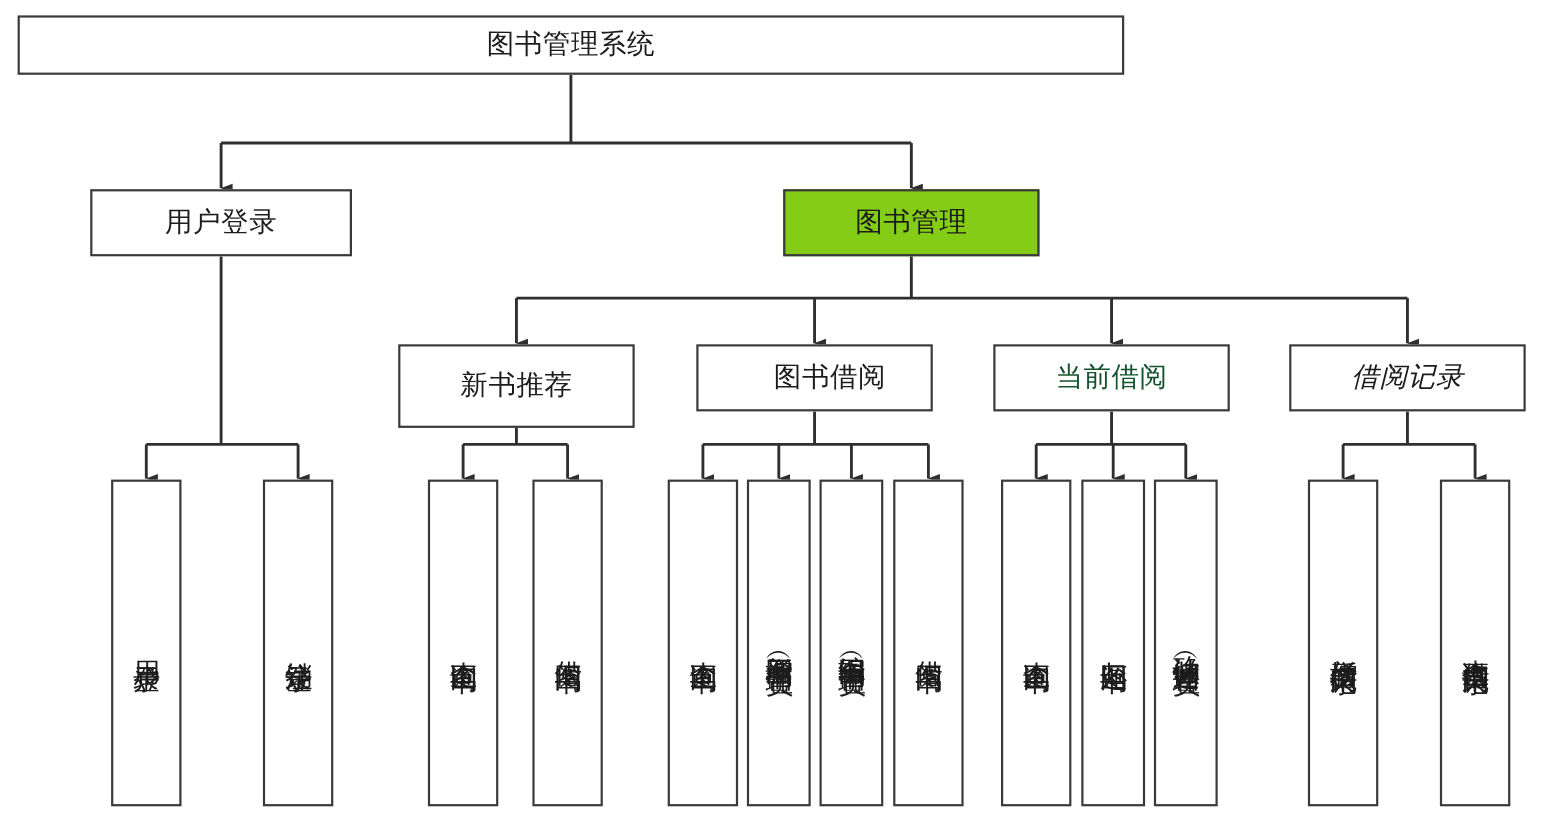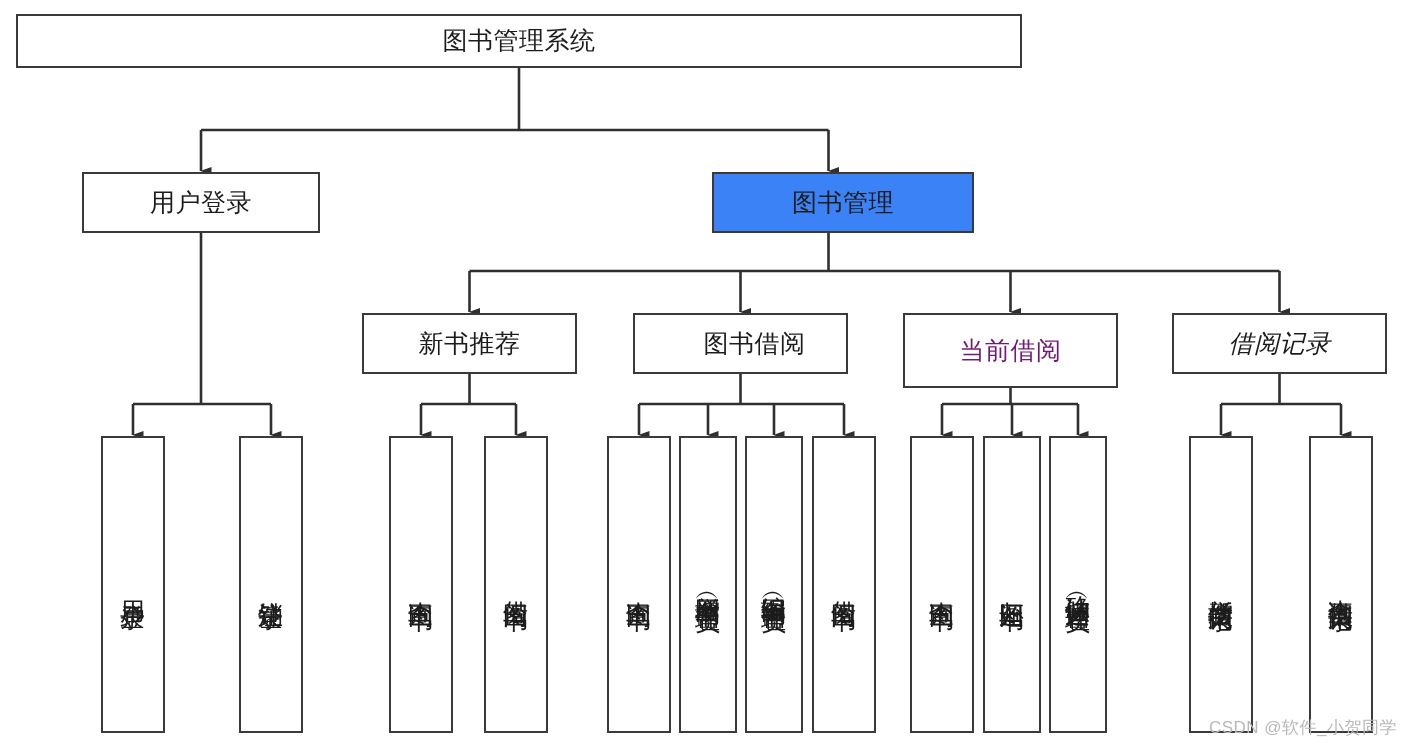--- a/index.html
+++ b/index.html
@@ -119,30 +119,30 @@
       </g>
   </svg>
 
   <div id="node-layer">
       <div class="node horiz title-node" style="left: 16px; top: 14px; width: 1006px; height: 54px; border-color: rgb(58, 58, 58); background: rgb(255, 255, 255); color: rgb(28, 28, 28);">
         <span>图书管理系统</span>
       </div>
       <div class="node horiz" style="left: 82px; top: 172px; width: 238px; height: 61px; border-color: rgb(58, 58, 58); background: rgb(255, 255, 255); color: rgb(28, 28, 28);">
         <span>用户登录</span>
       </div>
-      <div class="node horiz" style="left: 712px; top: 172px; width: 262px; height: 61px; border-color: rgb(58, 58, 58); background: #3b82f6; color: rgb(28, 28, 28);">
+      <div class="node horiz" style="left: 712px; top: 172px; width: 233px; height: 61px; border-color: rgb(58, 58, 58); background: #84cc16; color: rgb(28, 28, 28);">
         <span>图书管理</span>
       </div>
-      <div class="node horiz" style="left: 362px; top: 313px; width: 215px; height: 61px; border-color: rgb(58, 58, 58); background: rgb(255, 255, 255); color: rgb(28, 28, 28);">
+      <div class="node horiz" style="left: 362px; top: 313px; width: 215px; height: 76px; border-color: rgb(58, 58, 58); background: rgb(255, 255, 255); color: rgb(28, 28, 28);">
         <span>新书推荐</span>
       </div>
       <div class="node horiz" style="left: 633px; top: 313px; width: 215px; height: 61px; border-color: rgb(58, 58, 58); background: rgb(255, 255, 255); color: rgb(28, 28, 28); padding-left: 28px;">
         <span>图书借阅</span>
       </div>
-      <div class="node horiz" style="left: 903px; top: 313px; width: 215px; height: 75px; border-color: rgb(58, 58, 58); background: rgb(255, 255, 255); color: #701a75;">
+      <div class="node horiz" style="left: 903px; top: 313px; width: 215px; height: 61px; border-color: rgb(58, 58, 58); background: rgb(255, 255, 255); color: #14532d;">
         <span>当前借阅</span>
       </div>
       <div class="node horiz" style="left: 1172px; top: 313px; width: 215px; height: 61px; border-color: rgb(58, 58, 58); background: rgb(255, 255, 255); color: rgb(28, 28, 28); font-style: italic;">
         <span>借阅记录</span>
       </div>
       <div class="node vert" style="left: 101px; top: 436px; width: 64px; height: 297px; border-color: rgb(58, 58, 58); background: rgb(255, 255, 255); color: rgb(28, 28, 28);">
         <span>用户登录</span>
       </div>
       <div class="node vert" style="left: 239px; top: 436px; width: 64px; height: 297px; border-color: rgb(58, 58, 58); background: rgb(255, 255, 255); color: rgb(28, 28, 28);">
         <span>注销登录</span>
@@ -175,14 +175,13 @@
         <span>确认归还（管理员）</span>
       </div>
       <div class="node vert" style="left: 1189px; top: 436px; width: 64px; height: 297px; border-color: rgb(58, 58, 58); background: rgb(255, 255, 255); color: rgb(28, 28, 28);">
         <span>新增借阅记录</span>
       </div>
       <div class="node vert" style="left: 1309px; top: 436px; width: 64px; height: 297px; border-color: rgb(58, 58, 58); background: rgb(255, 255, 255); color: rgb(28, 28, 28);">
         <span>查询借阅记录</span>
       </div>
     </div>
 
-  <div class="watermark">CSDN @软件_小贺同学</div>
 </div>
 
 </body></html>

